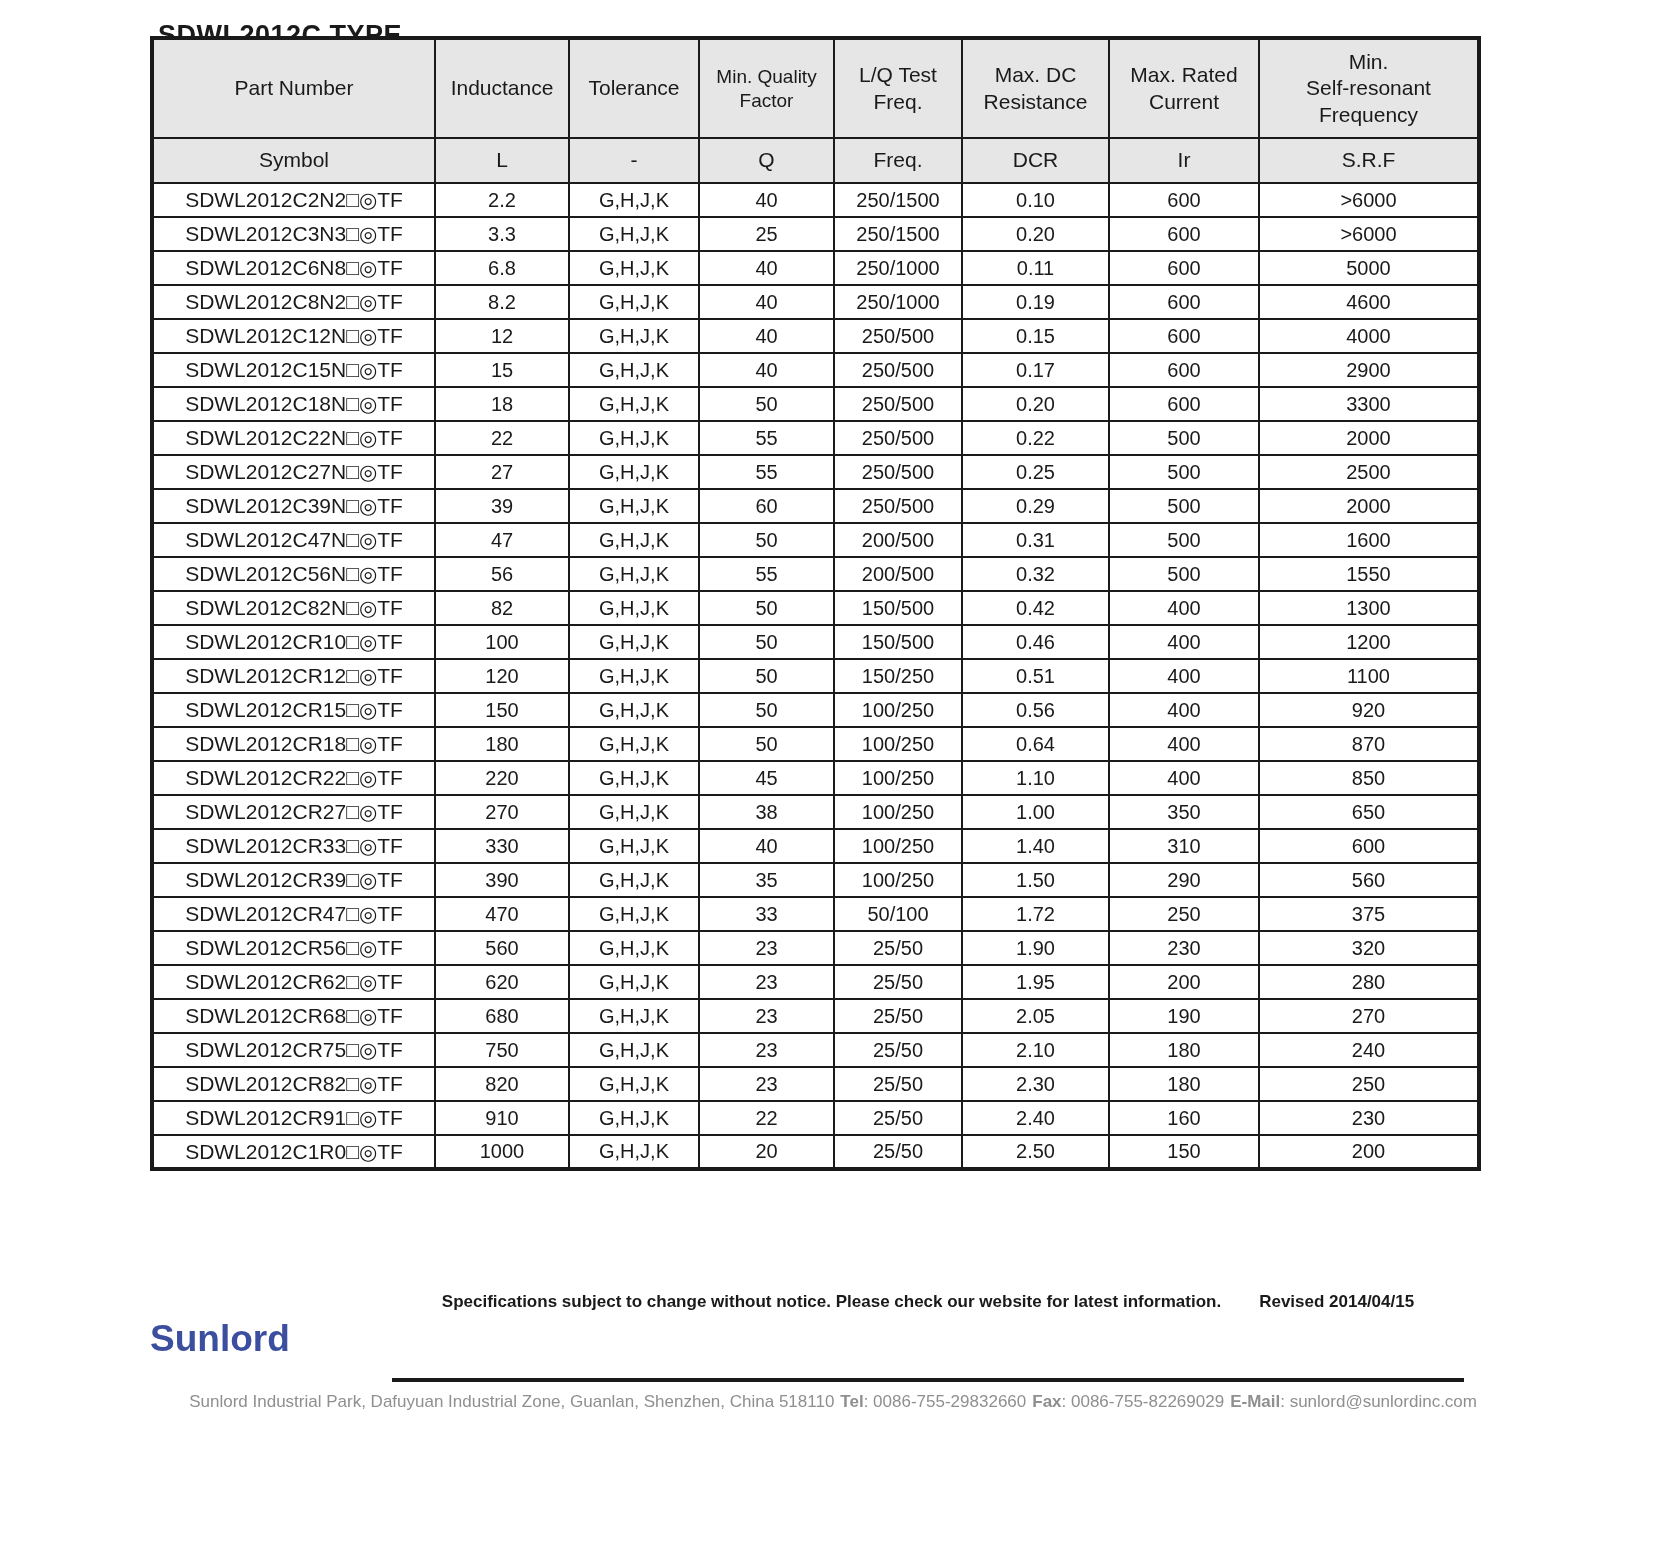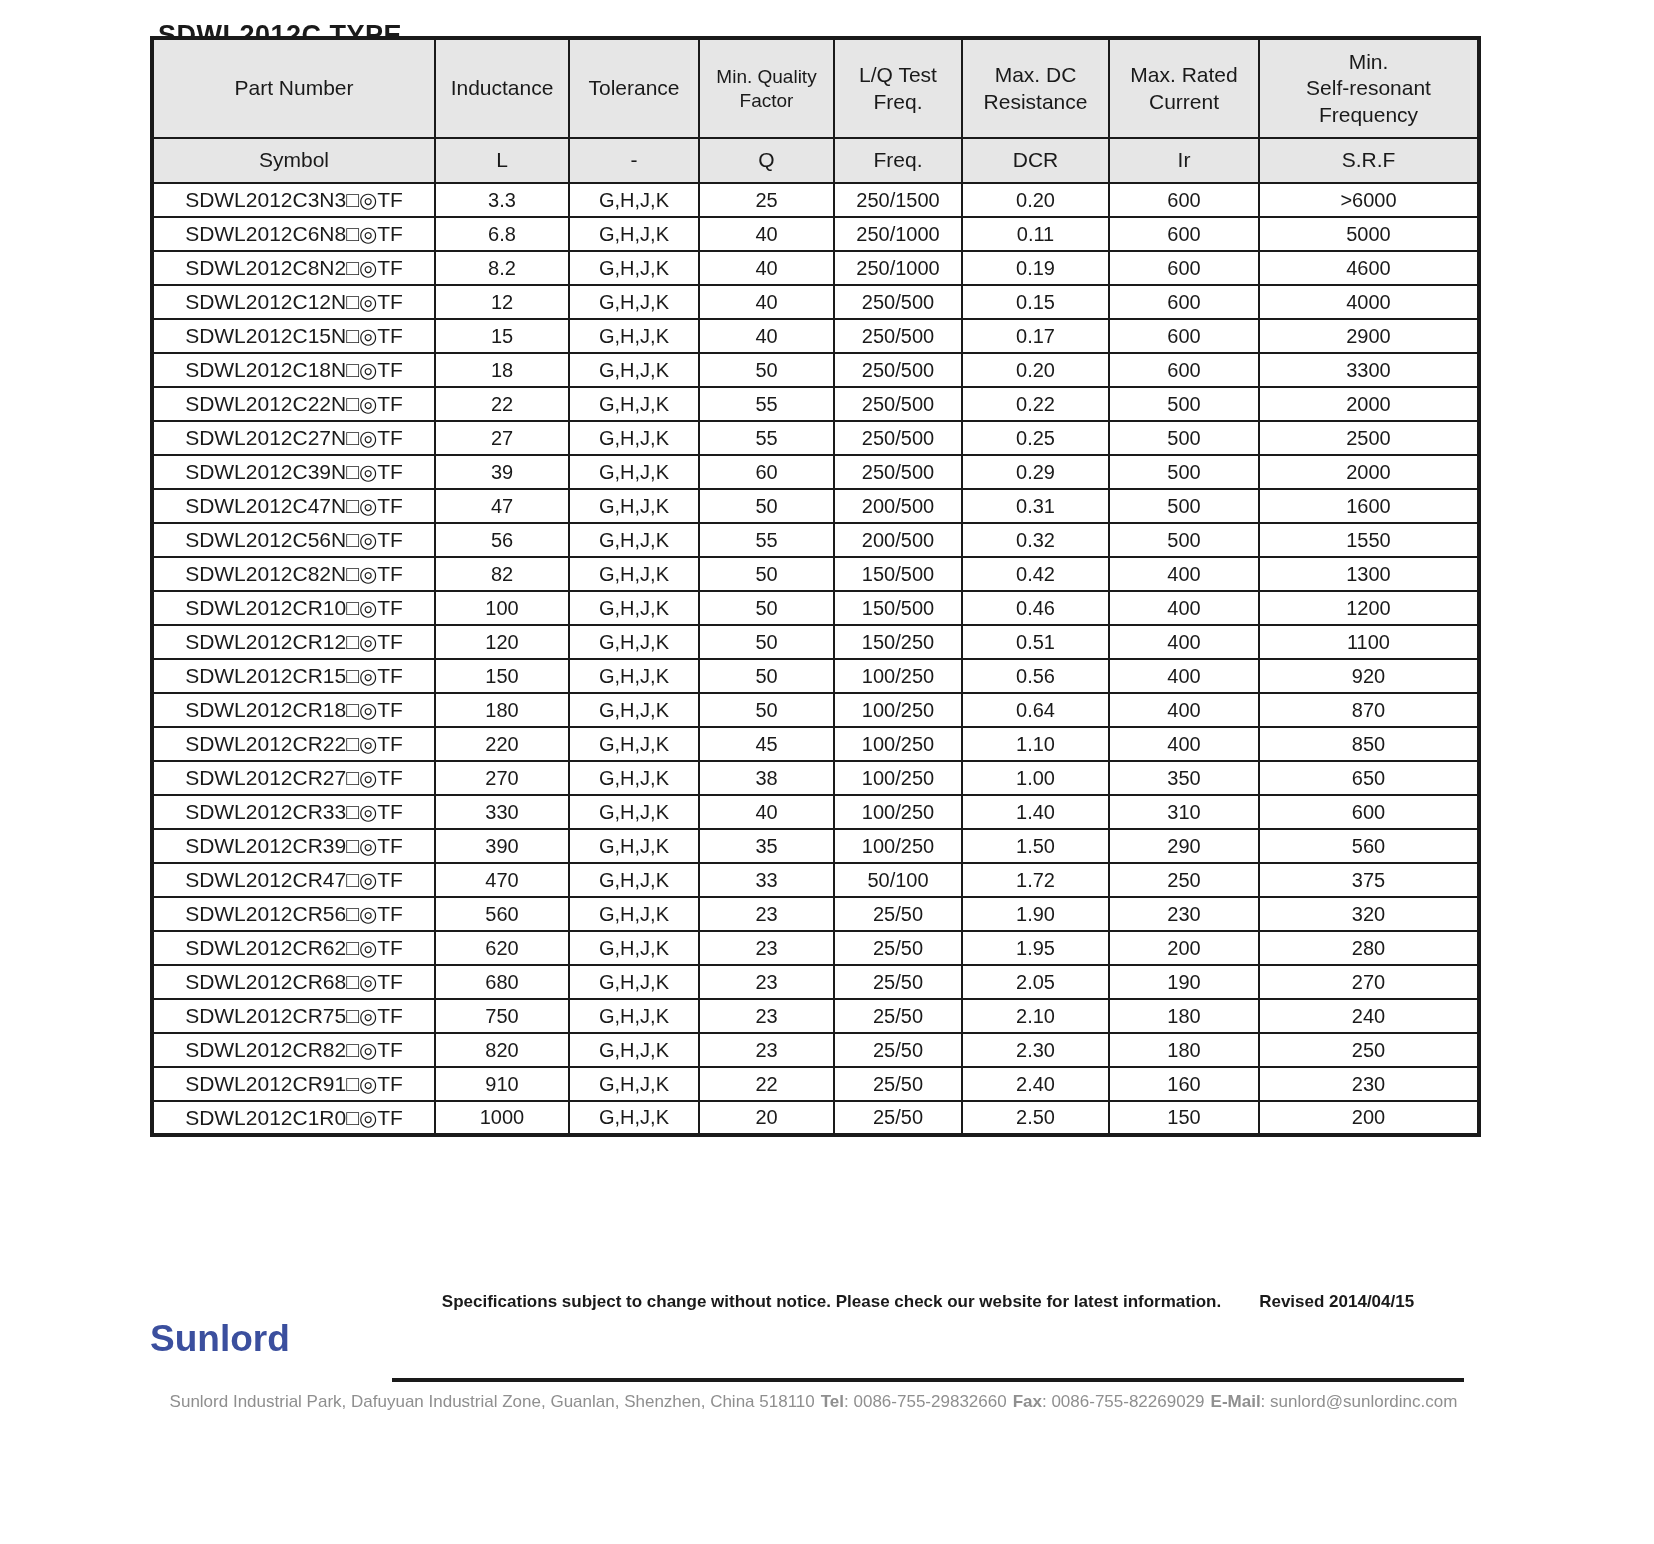--- a/index.html
+++ b/index.html
@@ -86,21 +86,21 @@
     top: 1378px;
     width: 1072px;
     height: 4px;
     background: var(--line-black);
   }
   .footer-address {
     position: absolute;
     left: 150px;
     top: 1392px;
     width: 1327px;
-    text-align: center;
+    text-align: right;
     font-size: 17px;
     color: var(--addr-gray);
     white-space: nowrap;
   }
   .footer-address .lbl { font-weight: bold; margin-left: 6px; }
 </style>
 </head>
 <body>
 
 <div class="page">
@@ -141,20 +141,30 @@
         <th>-</th>
         <th>Q</th>
         <th>Freq.</th>
         <th>DCR</th>
         <th>Ir</th>
         <th>S.R.F</th>
       </tr>
     </thead>
     <tbody>
         <tr>
+          <td class="pn">SDWL2012C2N2□◎TF</td>
+          <td>2.2</td>
+          <td>G,H,J,K</td>
+          <td>40</td>
+          <td>250/1500</td>
+          <td>0.10</td>
+          <td>600</td>
+          <td>&gt;6000</td>
+        </tr>
+        <tr>
           <td class="pn">SDWL2012C3N3□◎TF</td>
           <td>3.3</td>
           <td>G,H,J,K</td>
           <td>25</td>
           <td>250/1500</td>
           <td>0.20</td>
           <td>600</td>
           <td>&gt;6000</td>
         </tr>
         <tr>

